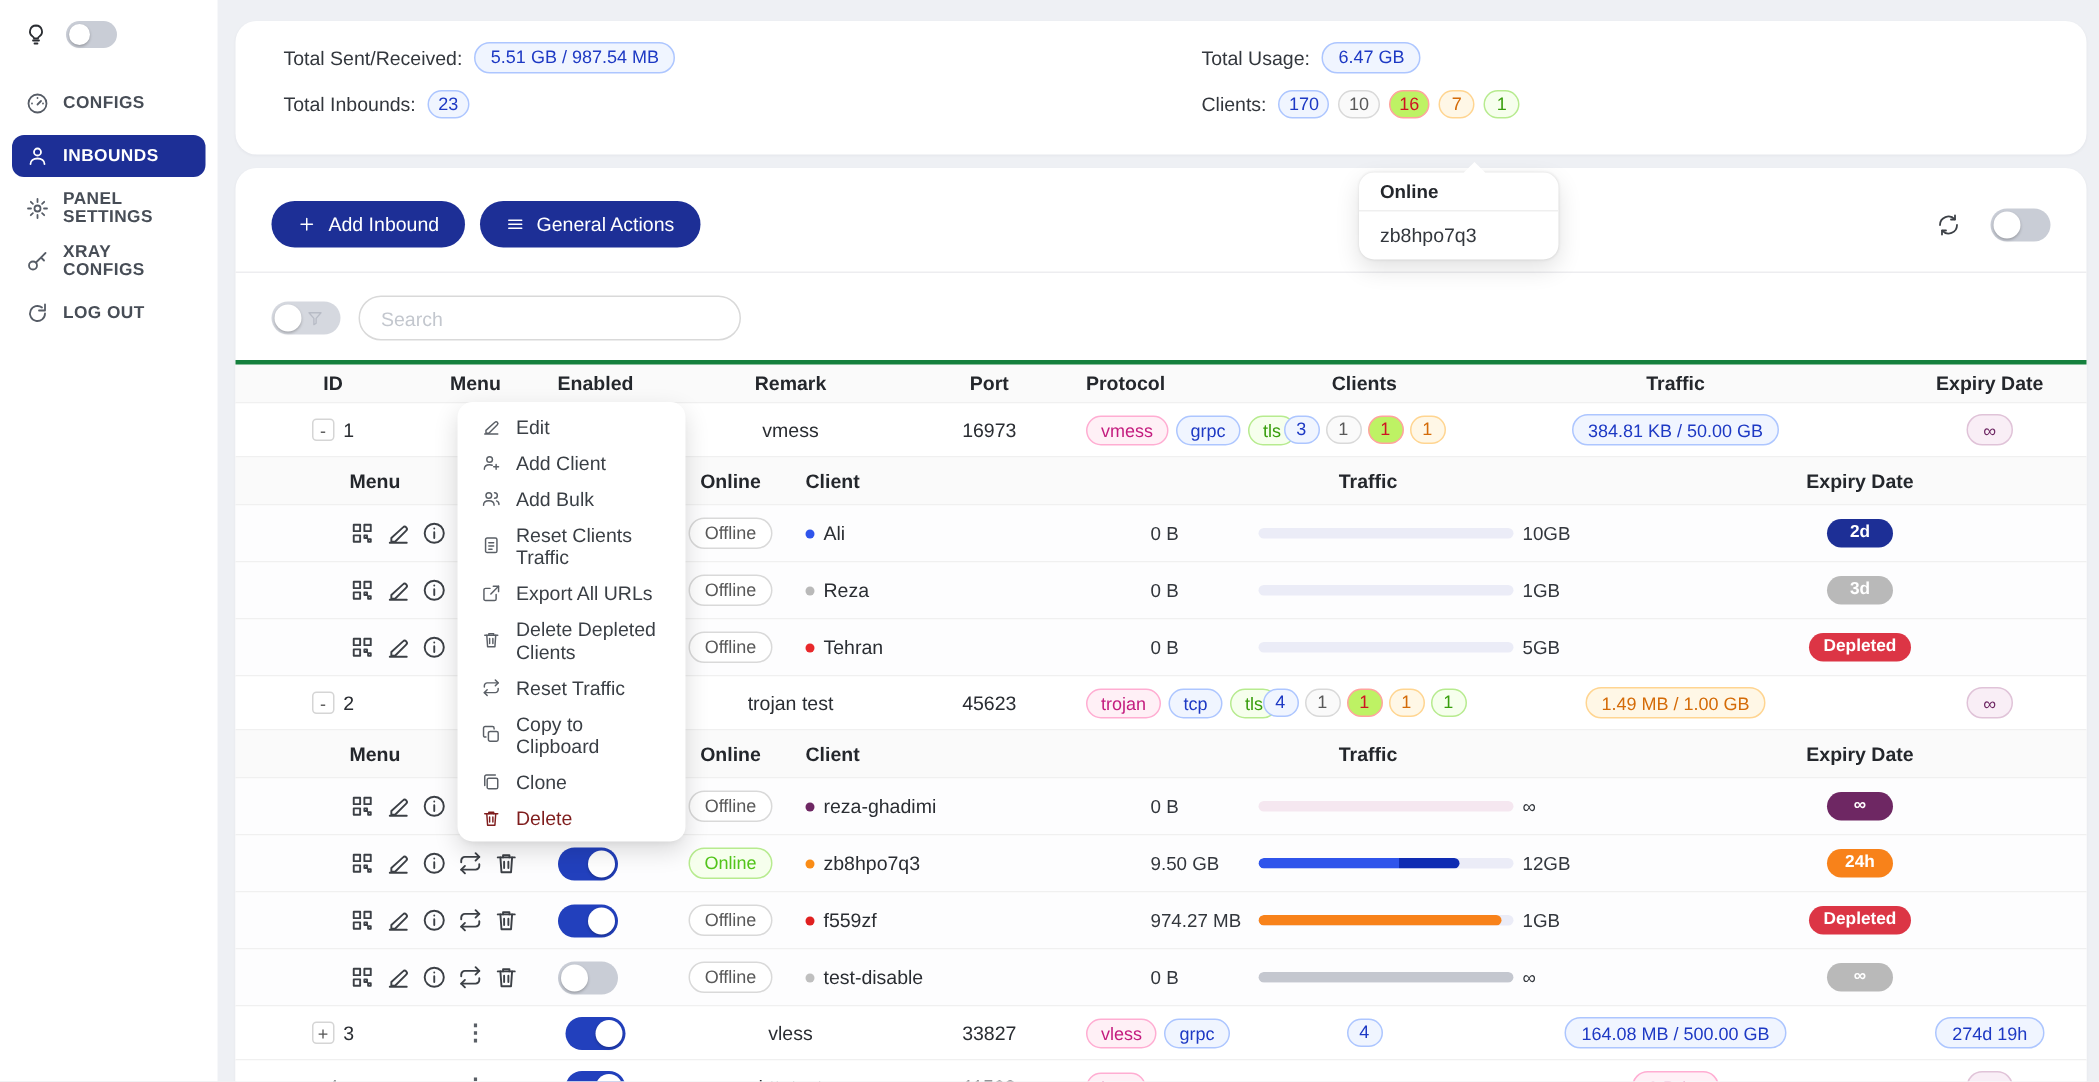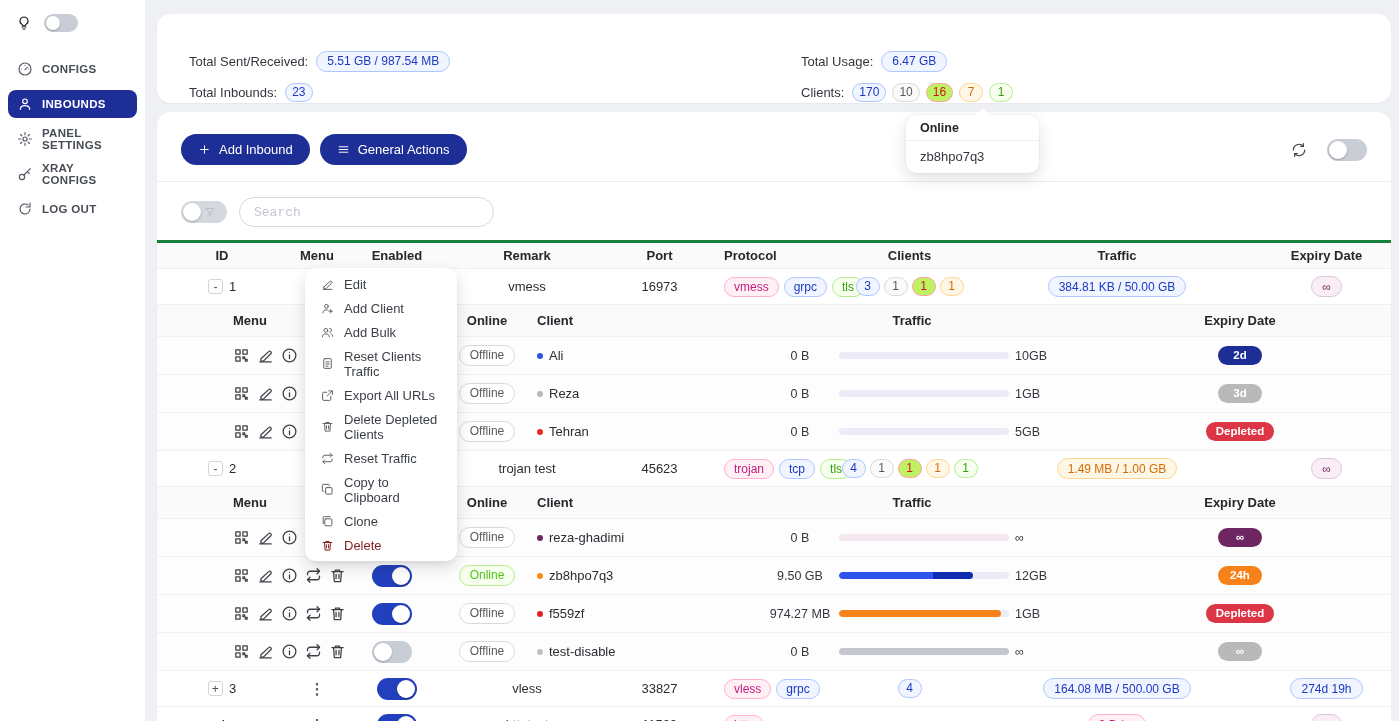--- a/index.html
+++ b/index.html
@@ -22,21 +22,21 @@
   .switch .knob{width:18px;height:18px;border-radius:50%;background:#fff;box-shadow:0 1px 2px rgba(0,0,0,.25)}
   .switch.on{background:var(--switch);justify-content:flex-end}
   .switch.sm{width:34px;height:18px;border-radius:9px}
   .switch.sm .knob{width:14px;height:14px}
   .fswitch{width:46px;height:22px;border-radius:11px;background:#d5d8df;display:inline-flex;align-items:center;gap:3px;padding:2px;cursor:pointer;color:#b8bcc6}
   .fswitch .knob{width:18px;height:18px;border-radius:50%;background:#fff;box-shadow:0 1px 2px rgba(0,0,0,.25)}
   .fswitch svg{width:12px;height:12px}
   
   .main{position:absolute;left:157px;top:14px;width:1234px}
   .card{background:#fff;border-radius:14px;box-shadow:0 1px 2px rgba(16,24,40,.04)}
-  .stats{height:89px;display:flex;align-items:flex-end;padding:0 32px}
+  .stats{height:89px;display:flex;align-items:flex-start;padding:13px 32px}
   .stats-col{display:flex;flex-direction:column;gap:9px}
   .stats-col.left{width:612px}
   .stat-row{display:flex;align-items:center;gap:8px;height:22px}
   .stat-label{color:#33373d}
   .tablecard{margin-top:9px;min-height:660px;padding-bottom:10px}
   
   .pill{border:1px solid;border-radius:999px;padding:1.5px 10px;font-size:12px;white-space:nowrap;line-height:16px}
   .cpill{border:1px solid;border-radius:999px;min-width:24px;text-align:center;padding:1px 6px;font-size:12px;line-height:15px}
   .tag{border:1px solid;border-radius:999px;padding:1px 9px;font-size:12px;line-height:16px}
   .c-blue{background:#f0f5ff;border-color:#adc6ff;color:#1d39c4}
@@ -52,42 +52,42 @@
   .obadge.on{color:#52c41a;border-color:#b7eb8f;background:#f6ffed}
   
   .toolbar{display:flex;align-items:center;gap:10px;padding:22px 24px 16px;border-bottom:1px solid #ededf0}
   .btn{background:var(--navy);color:#fff;border:none;border-radius:999px;height:31px;padding:0 17px;
        display:inline-flex;align-items:center;gap:8px;font-size:13px;font-weight:500;cursor:pointer;font-family:inherit}
   .btn .icon svg{width:13px;height:13px}
   .spacer{flex:1}
   .refresh{color:#3c4046;display:inline-flex;margin-right:10px;cursor:pointer}
   .refresh svg{width:16px;height:16px}
   .searchrow{display:flex;align-items:center;gap:12px;padding:15px 24px 13px}
-  .search{width:255px;height:30px;border:1px solid #d9d9d9;border-radius:16px;padding:0 14px;font-size:13px;color:#701a75;outline:none;font-family:Liberation Mono, monospace}
+  .search{width:255px;height:30px;border:1px solid #d9d9d9;border-radius:16px;padding:0 14px;font-size:13px;color:#701a75;outline:none;font-family:Liberation Sans, sans-serif}
   .search::placeholder{color:#c3c7ce}
   
   .g-main{display:grid;grid-template-columns:130px 60px 100px 160px 105px 135px 125px 290px 129px;align-items:center}
   .g-sub{display:grid;grid-template-columns:190px 90px 100px 180px 390px 266px 18px;align-items:center}
   .cell{display:flex;justify-content:center;align-items:center;gap:6px;min-width:0}
   .cell.left{justify-content:flex-start}
   .hdr{background:#fafafa;border-top:3px solid #15803d;border-bottom:1px solid #f0f0f0;font-weight:700;color:#24272c;height:29px}
   .subhdr{background:#fafafa;border-bottom:1px solid #f0f0f0;font-weight:700;color:#24272c;height:32px}
   .row-main{height:36px;border-bottom:1px solid #f0f0f0;background:#fff}
   .row-client{height:38px;border-bottom:1px solid #f0f0f0;background:#fdfdfe}
   .expander{width:15px;height:15px;border:1px solid #d5d5d5;border-radius:3px;background:#fff;display:inline-flex;
             align-items:center;justify-content:center;font-size:12px;line-height:12px;color:#555;cursor:pointer}
   .dots{font-size:15px;font-weight:700;color:#5a5f66;cursor:pointer;line-height:14px}
   .pad-prot{padding-left:12px}
   .pad-menu{padding-left:76px}
   .actions{gap:7px;color:#3c4046}
   .actions .icon{cursor:pointer}
   .actions .icon svg{width:17px;height:17px}
   .dot{width:6px;height:6px;border-radius:50%;display:inline-block;flex:none}
   .tl{font-size:12.5px;color:#33373d}
-  .tl.up{min-width:66px;text-align:center}
+  .tl.up{min-width:66px;text-align:left}
   .tl.cap{min-width:42px;text-align:left}
   .track{width:170px;height:7px;border-radius:4px;background:#ebecf7;overflow:hidden;flex:none}
   .track.pink{background:#f5e7f0}
   .track.graytrack{background:#e6e6eb}
   .fill{display:block;height:100%;border-radius:4px}
   .f-blue-duo{background:linear-gradient(90deg,#2f54eb 0 70%,#0f2cb3 70%)}
   .f-orange{background:#f8821a}
   .f-gray{background:#c4c7cf}
   
   .dropdown{position:absolute;left:305px;top:268px;width:152px;background:#fff;border-radius:10px;padding:4px;z-index:60;

